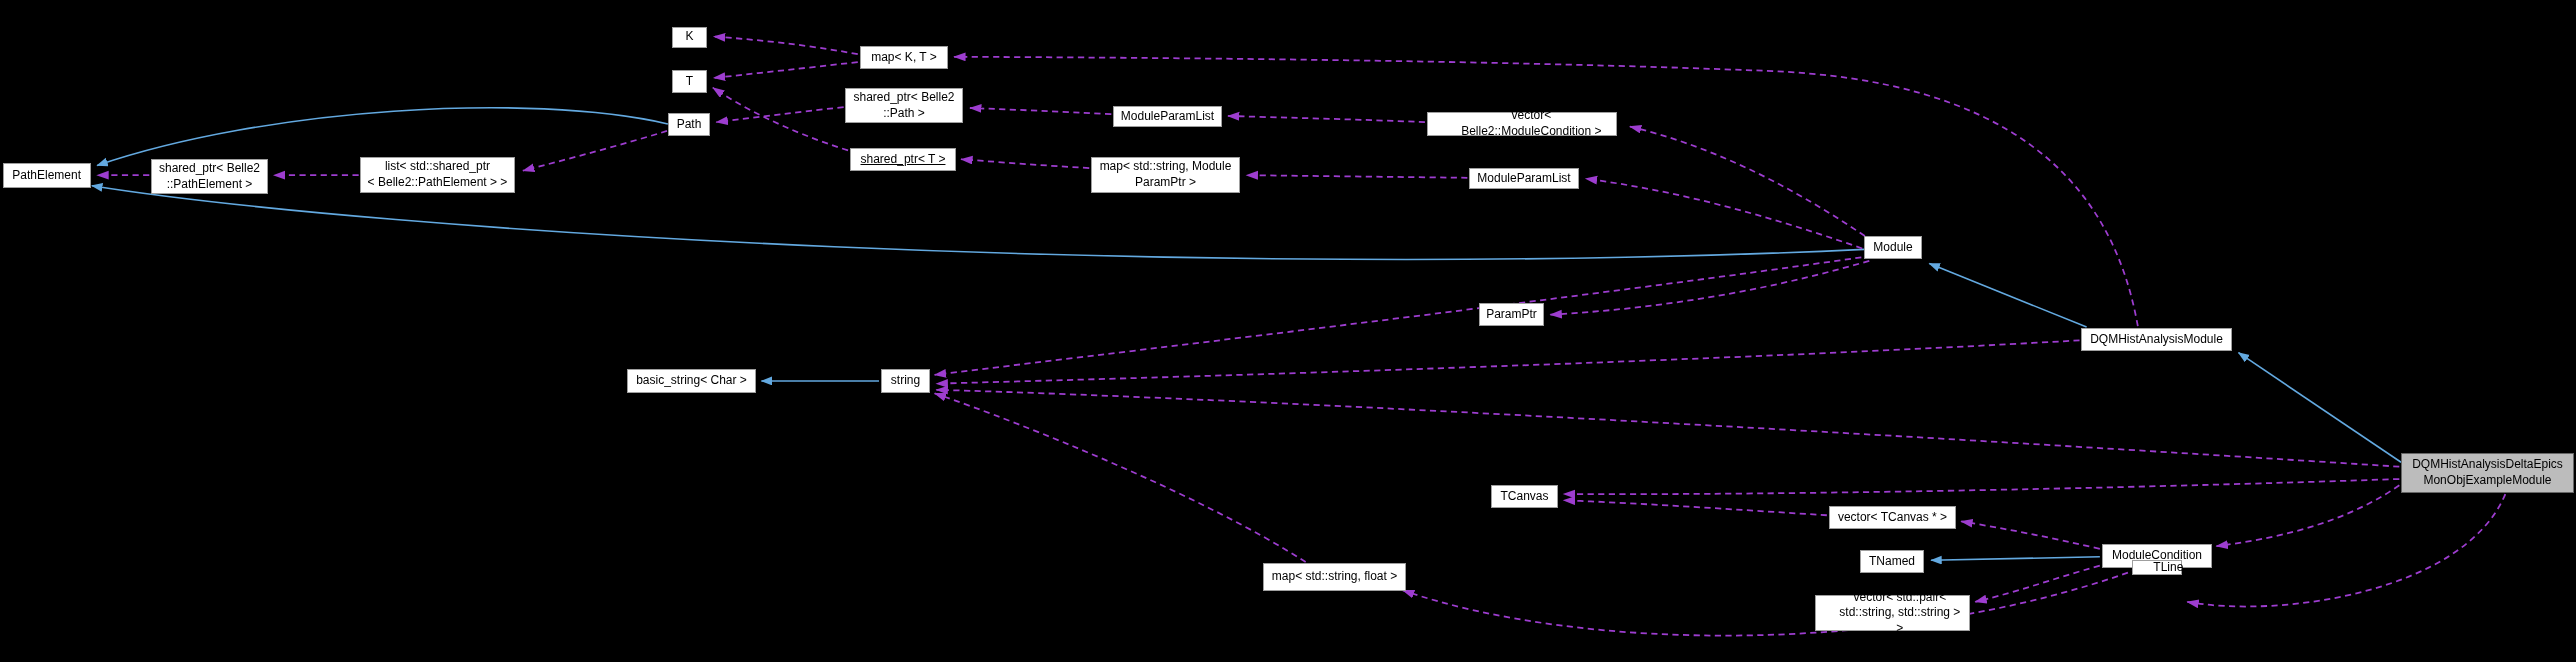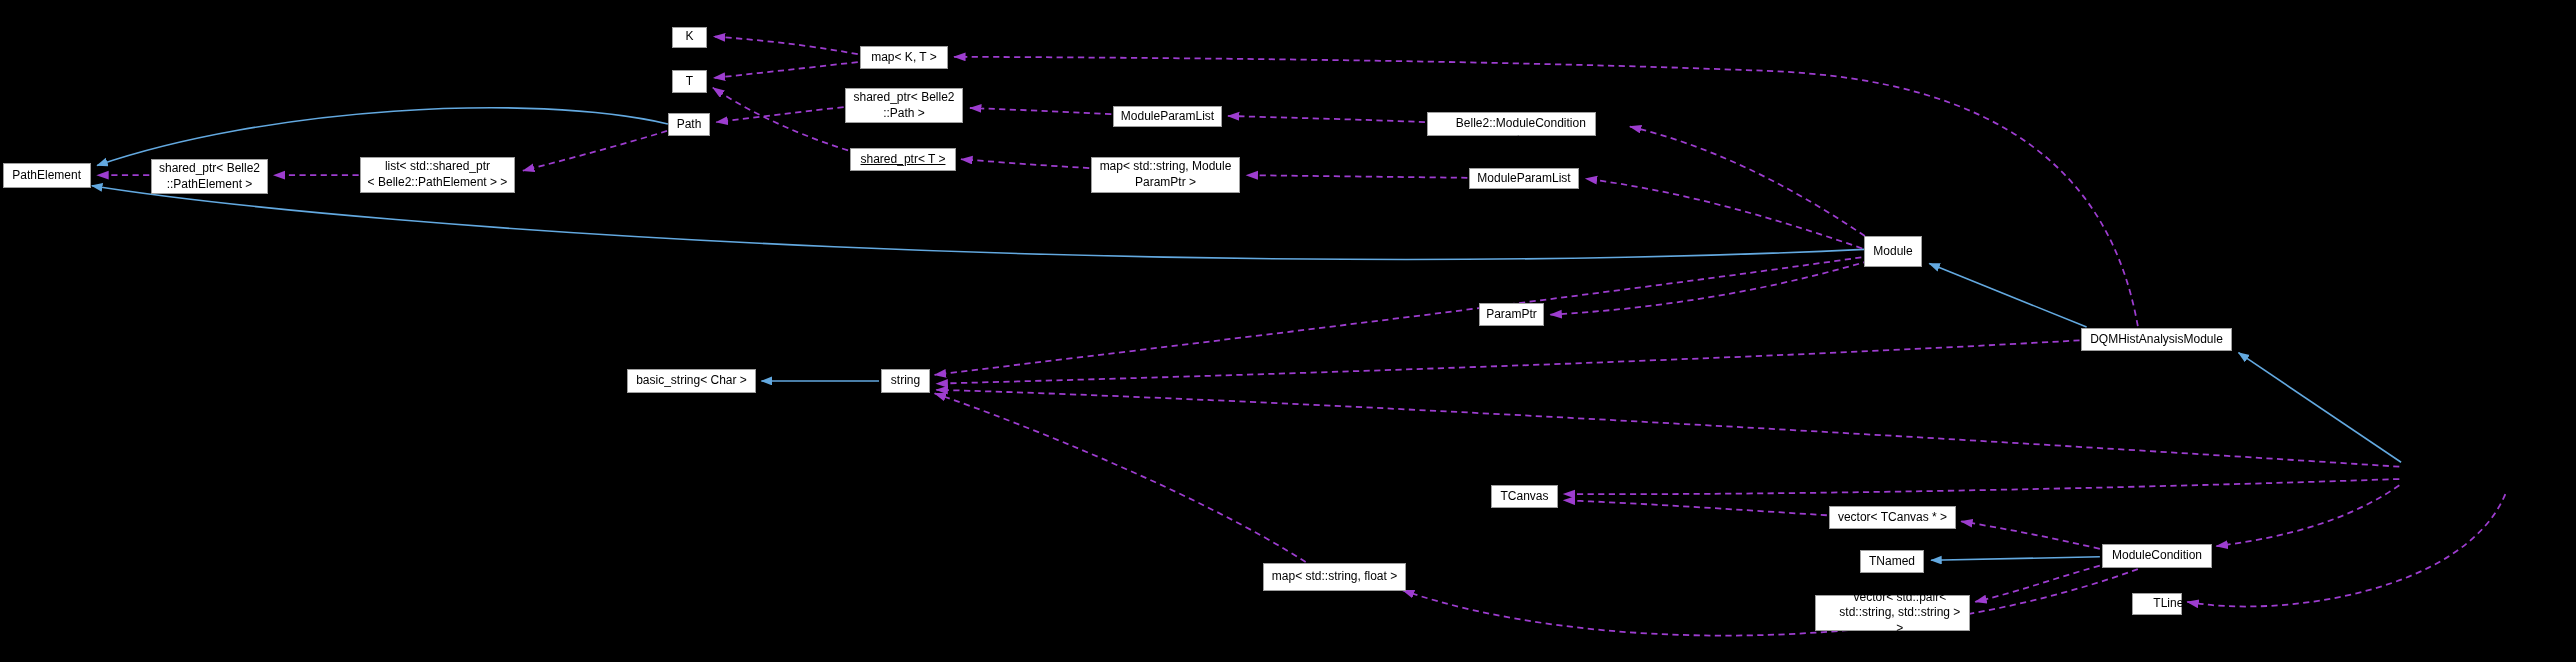--- a/index.html
+++ b/index.html
@@ -110,32 +110,34 @@
   <div class="node" style="left:360px; top:157px; width:155px; height:36px;">list&lt; std::shared_ptr
 &lt; Belle2::PathElement &gt; &gt;</div>
   <div class="node" style="left:672px; top:26.5px; width:35px; height:21px;">K</div>
   <div class="node" style="left:672px; top:70px; width:35px; height:23px;">T</div>
   <div class="node" style="left:668px; top:113px; width:42px; height:23px;">Path</div>
   <div class="node" style="left:860px; top:46px; width:88px; height:23px;">map&lt; K, T &gt;</div>
   <div class="node" style="left:845px; top:88px; width:118px; height:35px;">shared_ptr&lt; Belle2
 ::Path &gt;</div>
   <div class="node" style="left:850px; top:148px; width:106px; height:23px;text-decoration:underline;">shared_ptr&lt; T &gt;</div>
   <div class="node" style="left:1113px; top:106px; width:109px; height:21px;">ModuleParamList</div>
-  <div class="node" style="left:1427px; top:112px; width:169px; height:24px;padding-left:24px;">vector&lt; Belle2::ModuleCondition &gt;</div>
+  <div class="node" style="left:1427px; top:112px; width:190px; height:24px;padding-left:24px;">vector&lt; Belle2::ModuleCondition &gt;</div>
   <div class="node" style="left:1091px; top:157px; width:149px; height:36px;">map&lt; std::string, Module
 ParamPtr &gt;</div>
   <div class="node" style="left:1469px; top:168px; width:110px; height:21px;">ModuleParamList</div>
-  <div class="node" style="left:1864px; top:236px; width:58px; height:31px;">Module</div>
+  <div class="node" style="left:1864px; top:236px; width:58px; height:23px;">Module</div>
   <div class="node" style="left:1479px; top:303px; width:65px; height:23px;">ParamPtr</div>
   <div class="node" style="left:2081px; top:328px; width:151px; height:23px;">DQMHistAnalysisModule</div>
   <div class="node" style="left:627px; top:369px; width:129px; height:24px;">basic_string&lt; Char &gt;</div>
   <div class="node" style="left:881px; top:369px; width:49px; height:24px;">string</div>
   <div class="node" style="left:1491px; top:485px; width:67px; height:23px;">TCanvas</div>
   <div class="node" style="left:1829px; top:506px; width:127px; height:23px;">vector&lt; TCanvas * &gt;</div>
   <div class="node" style="left:1860px; top:550px; width:64px; height:23px;">TNamed</div>
   <div class="node" style="left:2102px; top:544px; width:110px; height:24px;">ModuleCondition</div>
   <div class="node" style="left:1815px; top:595px; width:155px; height:36px;padding-left:20px;">vector&lt; std::pair&lt;
 std::string, std::string &gt; &gt;</div>
-  <div class="node" style="left:2132px; top:593px; width:50px; height:22px;padding-left:28px;">TLine</div>
+  <div class="node" style="left:2132px; top:560px; width:50px; height:15px;padding-left:28px;">TLine</div>
   <div class="node" style="left:1263px; top:563px; width:143px; height:28px;">map&lt; std::string, float &gt;</div>
+  <div class="node main" style="left:2401px; top:453px; width:173px; height:40px;">DQMHistAnalysisDeltaEpics
+MonObjExampleModule</div>
 
 </div>
 
 
 </body></html>

